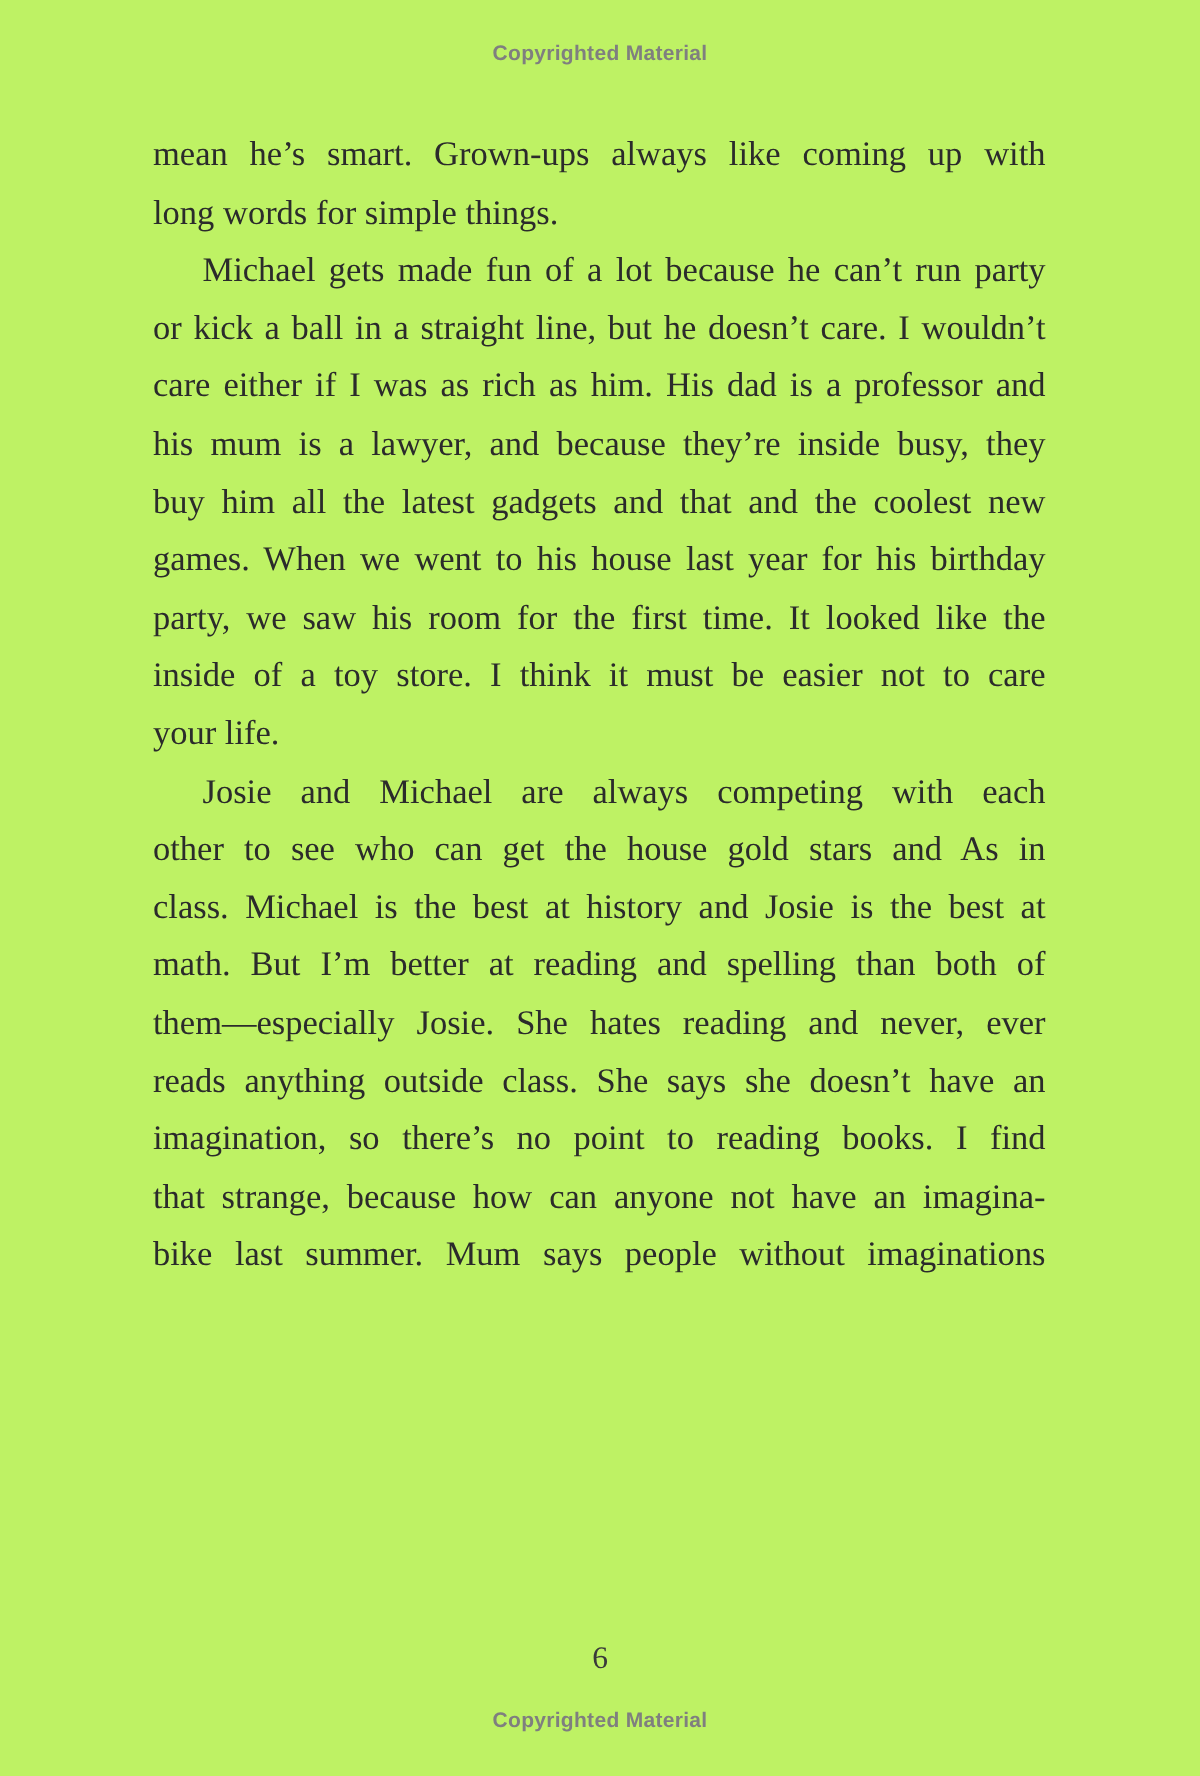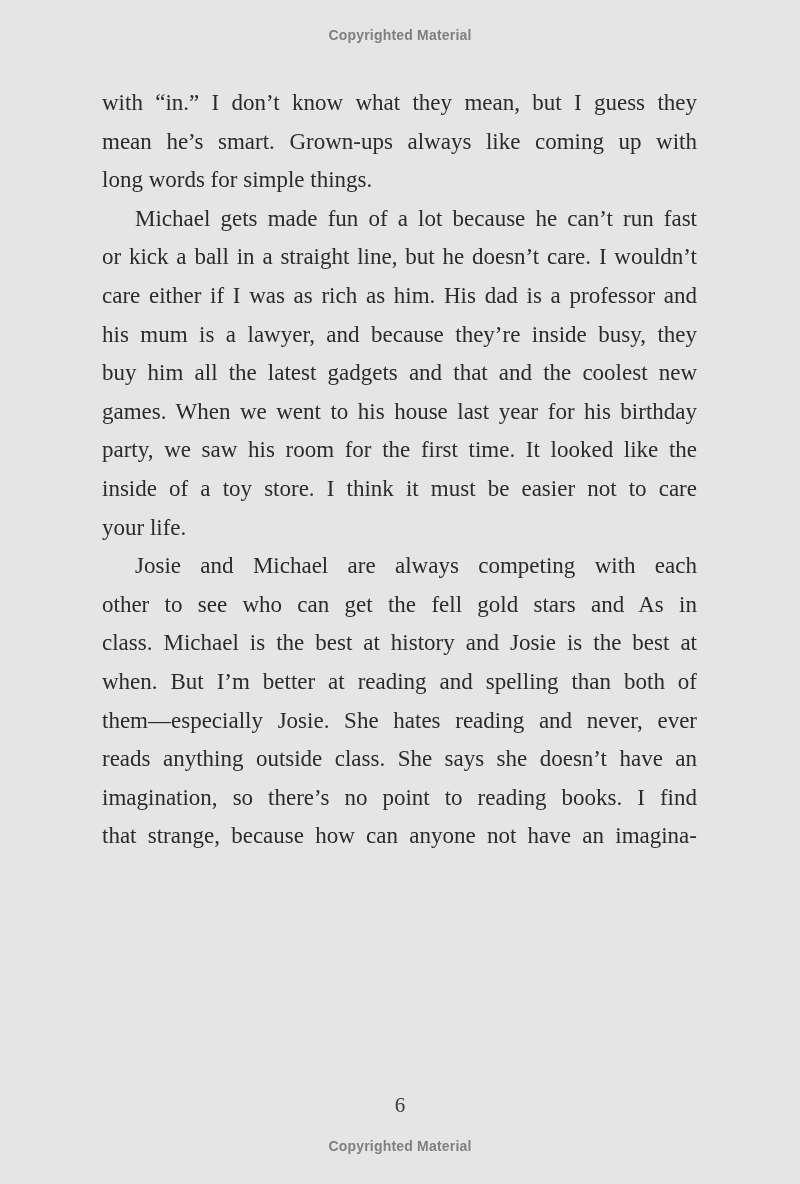--- a/index.html
+++ b/index.html
@@ -1,20 +1,20 @@
 <!DOCTYPE html>
 <html><head>
 <meta charset="utf-8">
 <style>
   html, body { margin: 0; padding: 0; background: #ffffff; }
   .page {
     position: relative;
     width: 800px;
     height: 1184px;
-    background: #e5e5e5;
+    background: #bef264;
     font-family: "Liberation Serif", serif;
     overflow: hidden;
   }
   .notice {
     position: absolute;
     left: 0;
     width: 100%;
     text-align: center;
     font-family: "Liberation Sans", sans-serif;
     font-weight: bold;
@@ -53,43 +53,43 @@
   }
 </style>
 </head>
 <body>
 
 <div class="page">
   <div class="notice top">Copyrighted Material</div>
 
   <div class="body-text">
       <div class="paragraph">
-        <div class="line">with “in.” I don’t know what they mean, but I guess they</div>
         <div class="line">mean he’s smart. Grown-ups always like coming up with</div>
         <div class="line no-fill">long words for simple things.</div>
       </div>
       <div class="paragraph indented">
-        <div class="line">Michael gets made fun of a lot because he can’t run fast</div>
+        <div class="line">Michael gets made fun of a lot because he can’t run party</div>
         <div class="line">or kick a ball in a straight line, but he doesn’t care. I wouldn’t</div>
         <div class="line">care either if I was as rich as him. His dad is a professor and</div>
         <div class="line">his mum is a lawyer, and because they’re inside busy, they</div>
         <div class="line">buy him all the latest gadgets and that and the coolest new</div>
         <div class="line">games. When we went to his house last year for his birthday</div>
         <div class="line">party, we saw his room for the first time. It looked like the</div>
         <div class="line">inside of a toy store. I think it must be easier not to care</div>
         <div class="line no-fill">your life.</div>
       </div>
       <div class="paragraph indented">
         <div class="line">Josie and Michael are always competing with each</div>
-        <div class="line">other to see who can get the fell gold stars and As in</div>
+        <div class="line">other to see who can get the house gold stars and As in</div>
         <div class="line">class. Michael is the best at history and Josie is the best at</div>
-        <div class="line">when. But I’m better at reading and spelling than both of</div>
+        <div class="line">math. But I’m better at reading and spelling than both of</div>
         <div class="line">them—especially Josie. She hates reading and never, ever</div>
         <div class="line">reads anything outside class. She says she doesn’t have an</div>
         <div class="line">imagination, so there’s no point to reading books. I find</div>
         <div class="line">that strange, because how can anyone not have an imagina-</div>
+        <div class="line">bike last summer. Mum says people without imaginations</div>
       </div>
     </div>
 
   <div class="page-number">6</div>
 
   <div class="notice bottom">Copyrighted Material</div>
 </div>
 
 </body></html>

